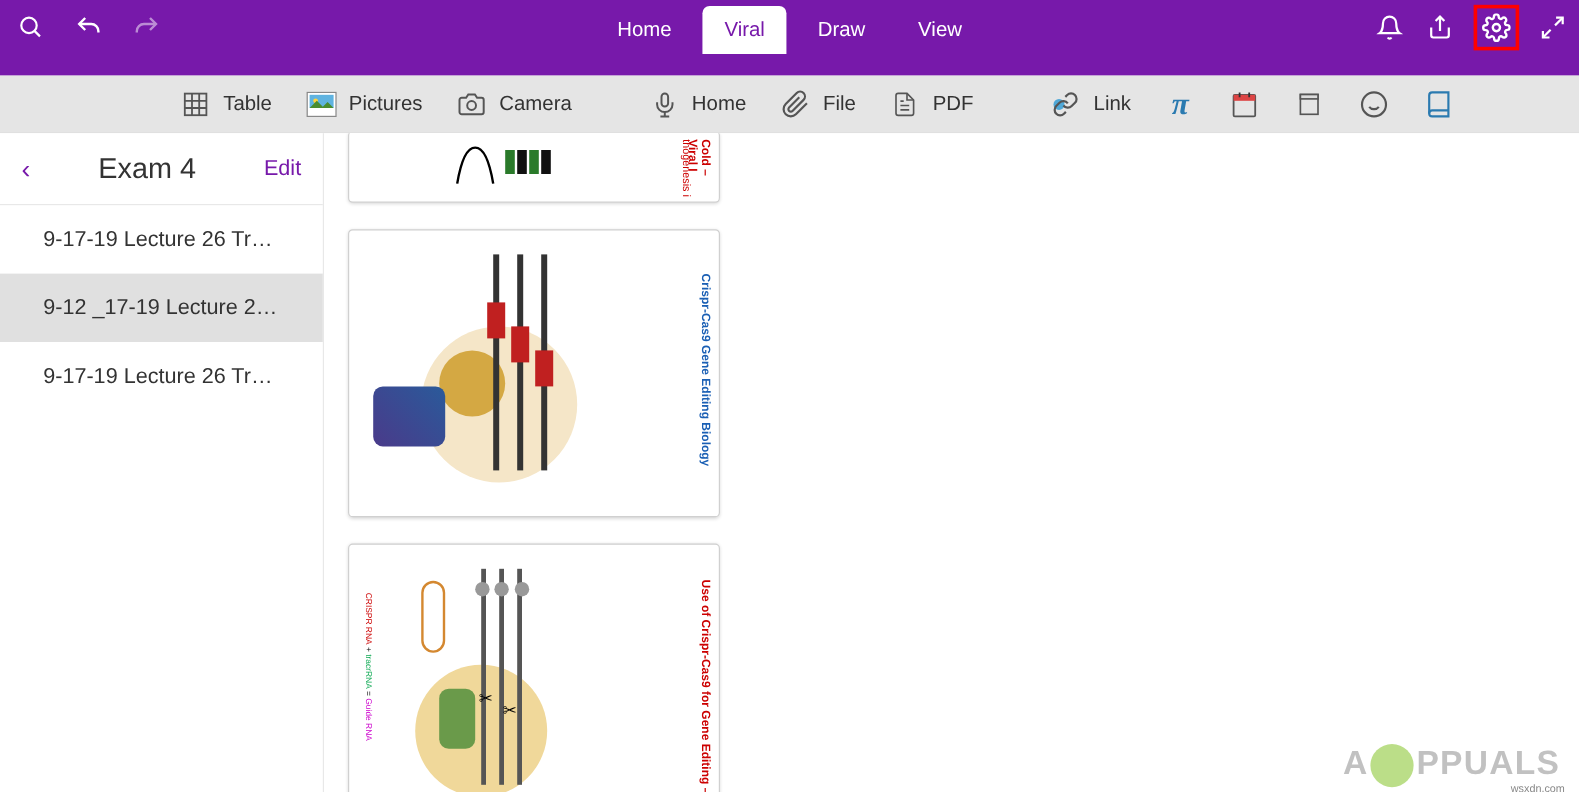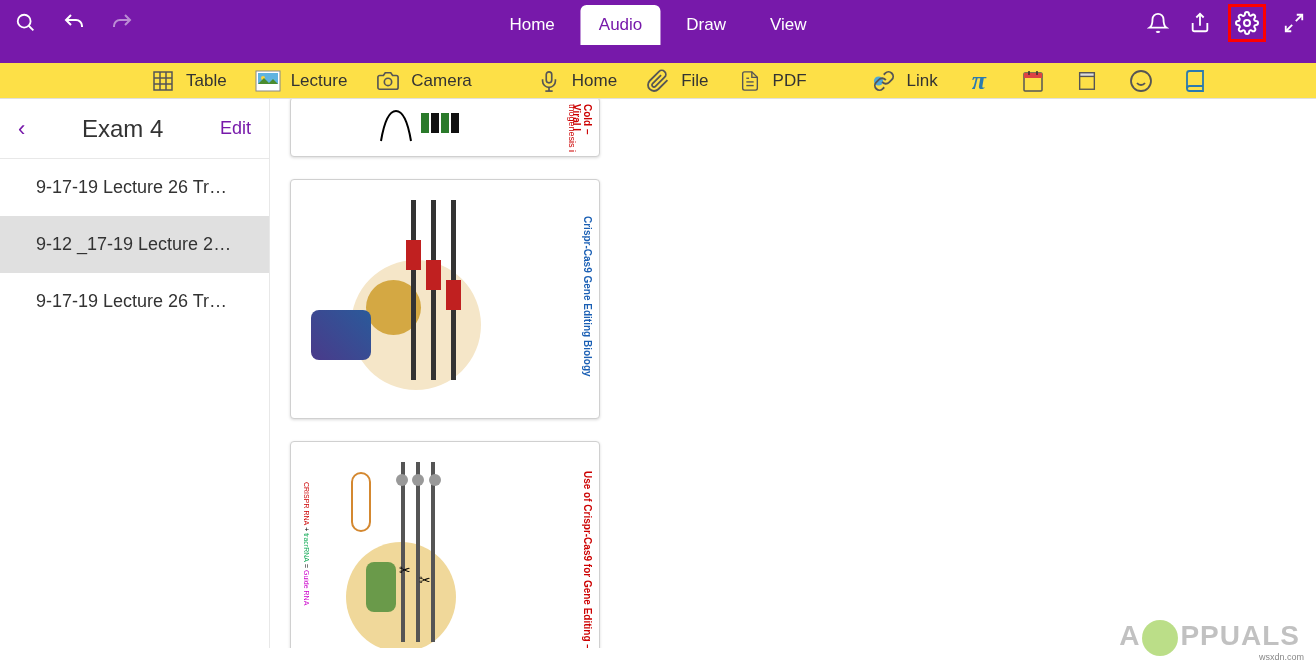--- a/index.html
+++ b/index.html
@@ -12,21 +12,21 @@
     .header-icon { width: 28px; height: 28px; display: flex; align-items: center; justify-content: center; cursor: pointer; color: #fff; }
     .header-icon.dim { opacity: 0.5; }
     
     .tabs { position: absolute; left: 50%; transform: translateX(-50%); display: flex; align-items: flex-end; height: 45px; gap: 8px; justify-content: flex-end; }
     .tab { color: #fff; padding: 10px 18px; font-size: 17px; cursor: pointer; border-radius: 6px 6px 0 0; }
     .tab.active { background: #fff; color: #7719aa; font-weight: 500; }
     
     .header-right { position: absolute; right: 8px; display: flex; align-items: center; gap: 14px; }
     .settings-highlight { border: 3px solid #ff0000; padding: 2px; }
     
-    .ribbon { height: 36px; background: #fde047; border-bottom: 1px solid #e0e0e0; display: flex; align-items: center; padding: 0 150px; gap: 28px; }
+    .ribbon { height: 48px; background: #e5e5e5; border-bottom: 1px solid #e0e0e0; display: flex; align-items: center; padding: 0 150px; gap: 28px; }
     .ribbon-item { display: flex; align-items: center; gap: 10px; cursor: pointer; font-size: 17px; color: #333; }
     .ribbon-divider { width: 1px; height: 32px; background: #d0d0d0; margin: 0 4px; }
     .ribbon-icon { width: 26px; height: 26px; display: flex; align-items: center; justify-content: center; }
     
     .content { display: flex; height: calc(100% - 115px); }
     
     .sidebar { width: 270px; background: #fff; border-right: 1px solid #e8e8e8; }
     .sidebar-header { height: 60px; display: flex; align-items: center; justify-content: space-between; padding: 0 18px; border-bottom: 1px solid #e8e8e8; }
     .back-chevron { color: #7719aa; font-size: 22px; cursor: pointer; }
     .section-title { font-size: 24px; color: #333; font-weight: 400; }
@@ -75,21 +75,21 @@
       <div class="header-icon dim">
         <svg width="24" height="24" viewBox="0 0 24 24" fill="none" stroke="white" stroke-width="2">
             <path d="M15 14l5-5-5-5"></path>
             <path d="M20 9H10a6 6 0 00-6 6v1"></path>
           </svg>
       </div>
     </div>
 
     <div class="tabs">
       <div class="tab">Home</div>
-      <div class="tab active">Audio</div>
+      <div class="tab active">Viral</div>
       <div class="tab">Draw</div>
       <div class="tab">View</div>
     </div>
 
     <div class="header-right">
       <div class="header-icon">
         <svg width="22" height="22" viewBox="0 0 24 24" fill="none" stroke="white" stroke-width="2">
             <path d="M18 8a6 6 0 00-12 0c0 7-3 9-3 9h18s-3-2-3-9"></path>
             <path d="M13.7 21a2 2 0 01-3.4 0"></path>
           </svg>
@@ -136,21 +136,21 @@
   </div>
   <div class="ribbon-item">
     <span class="ribbon-icon">
       <svg width="26" height="22" viewBox="0 0 26 22">
           <rect x="1" y="1" width="24" height="20" fill="#fff" stroke="#888"></rect>
           <rect x="3" y="3" width="20" height="11" fill="#5fb3e0"></rect>
           <circle cx="8" cy="8" r="2" fill="#ffd43b"></circle>
           <path d="M3 14 L9 8 L14 13 L18 9 L23 14 Z" fill="#4a8c2f"></path>
         </svg>
     </span>
-    <span>Lecture</span>
+    <span>Pictures</span>
   </div>
   <div class="ribbon-item">
     <span class="ribbon-icon">
       <svg width="26" height="22" viewBox="0 0 24 24" fill="none" stroke="#555" stroke-width="1.8">
           <path d="M23 19a2 2 0 01-2 2H3a2 2 0 01-2-2V8a2 2 0 012-2h4l2-3h6l2 3h4a2 2 0 012 2z"></path>
           <circle cx="12" cy="13" r="4"></circle>
         </svg>
     </span>
     <span>Camera</span>
   </div>

